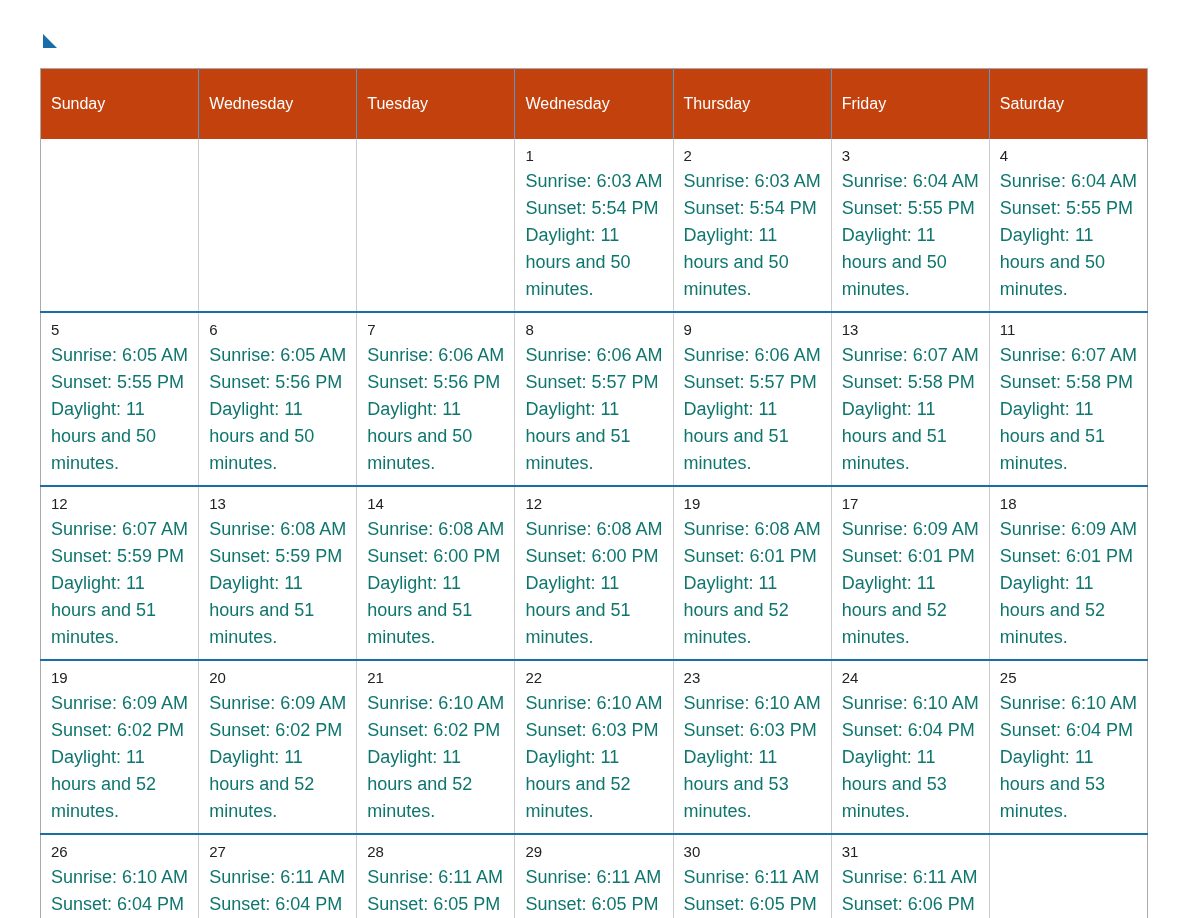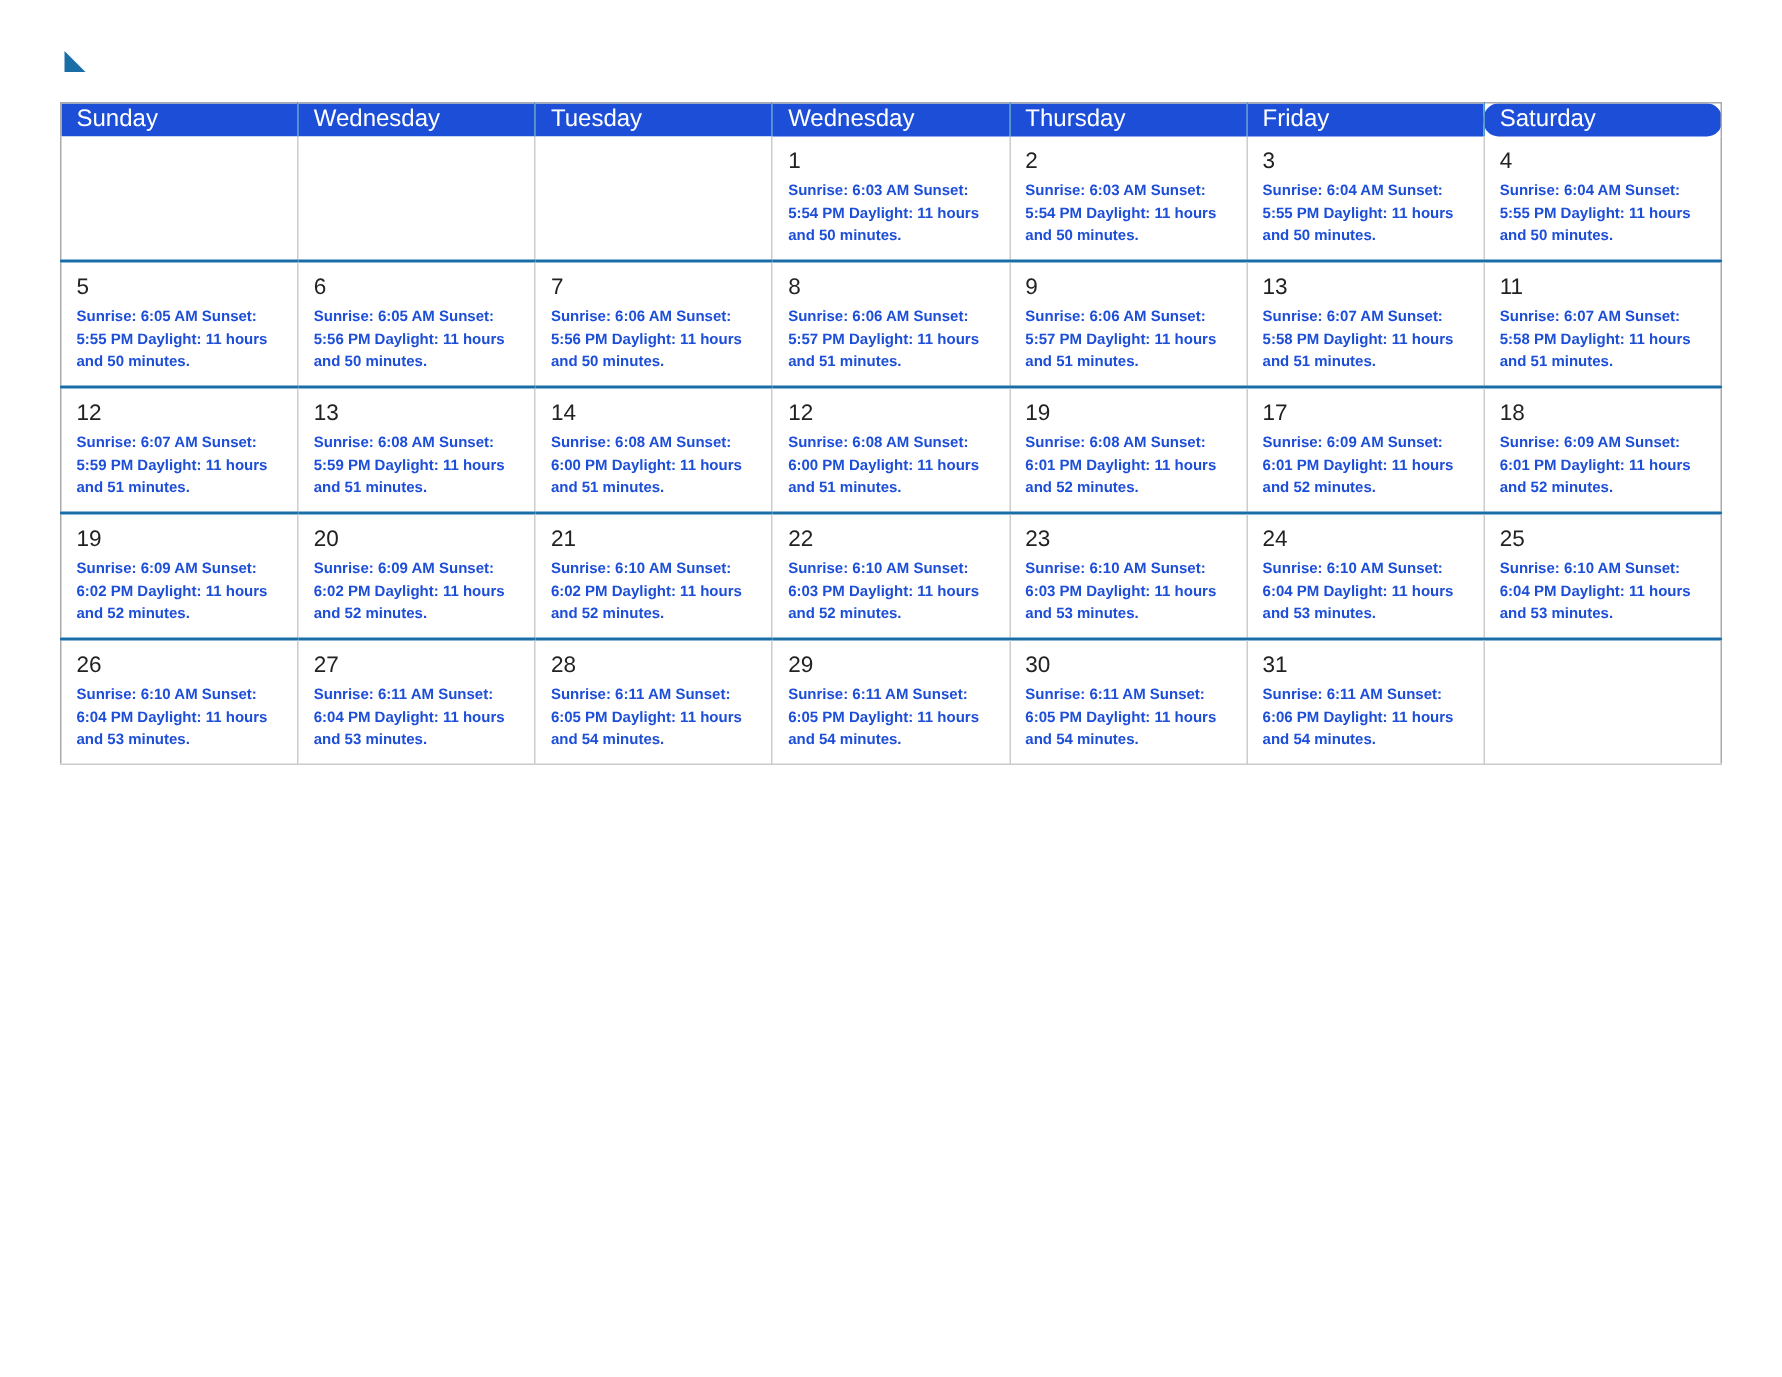--- a/index.html
+++ b/index.html
@@ -59,31 +59,30 @@
       font-size: 20px;
       color: #333;
       margin-top: 4px;
     }
     .calendar {
       width: 100%;
       border-collapse: collapse;
       border: 1px solid #aaa;
     }
     .calendar th {
-      background-color: #1d4ed8;
+      background-color: #c2410c;
       color: white;
-      padding: 2px 10px;
+      padding: 26px 10px;
       text-align: left;
       font-size: 16px;
       font-weight: normal;
       border-right: 1px solid #5599c8;
     }
     .calendar th:last-child {
       border-right: none;
-      border-radius: 10px;
     }
     .calendar td {
       vertical-align: top;
       padding: 8px 10px;
       border-right: 1px solid #ccc;
       border-bottom: 2px solid #1a6ea8;
       width: 14.28%;
       min-height: 100px;
       font-size: 13px;
       color: #333;
@@ -96,24 +95,23 @@
       margin-left: 32px;
     }
     .day-number {
       font-size: 15px;
       font-weight: normal;
       color: #222;
       margin-bottom: 4px;
       display: block;
     }
     .day-info {
-      font-size: 10px;
-      color: #1d4ed8;
+      font-size: 18px;
+      color: #0f766e;
       line-height: 1.5;
-      font-weight: bold;
     }
     .empty-cell {
       background: #fff;
     }
   </style>
 </head>
 <body>
 
 <div class="header">
   <div class="logo">

